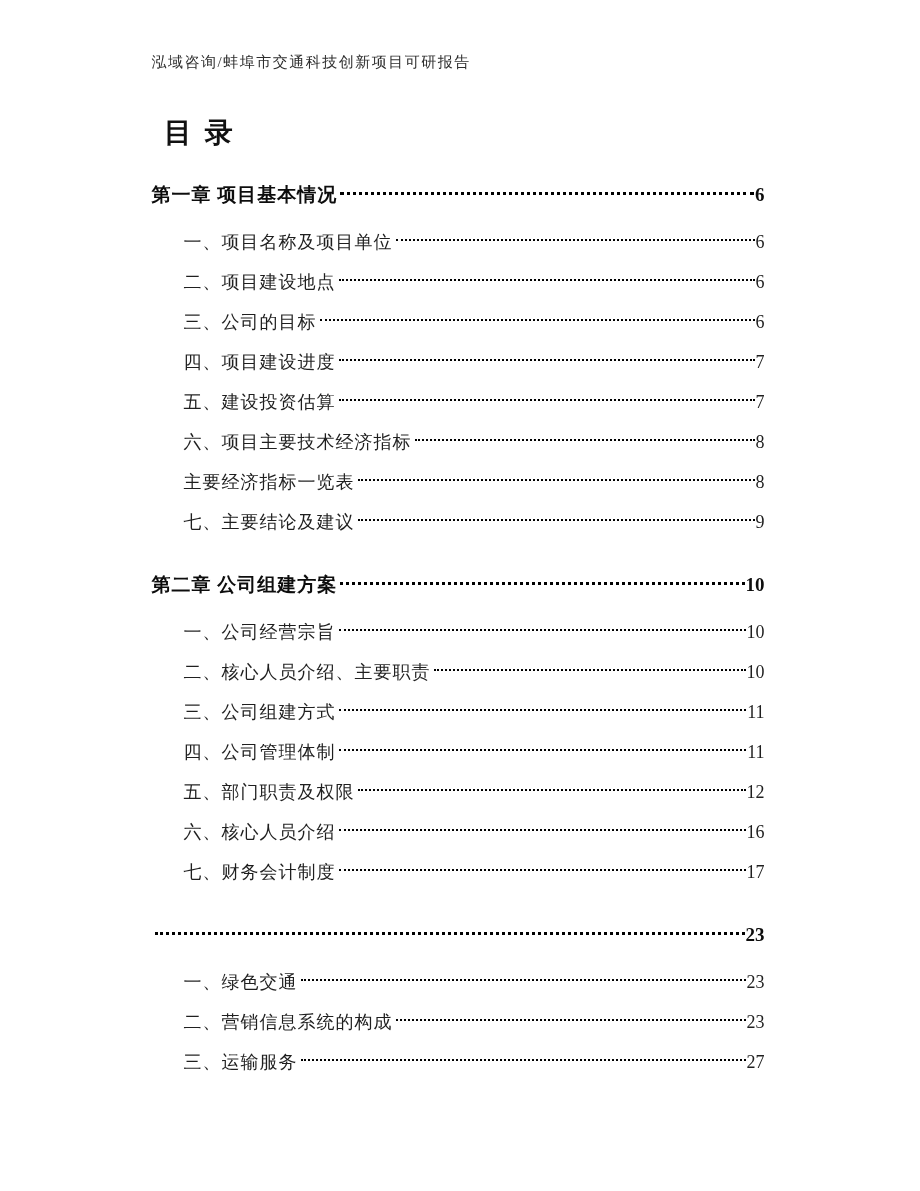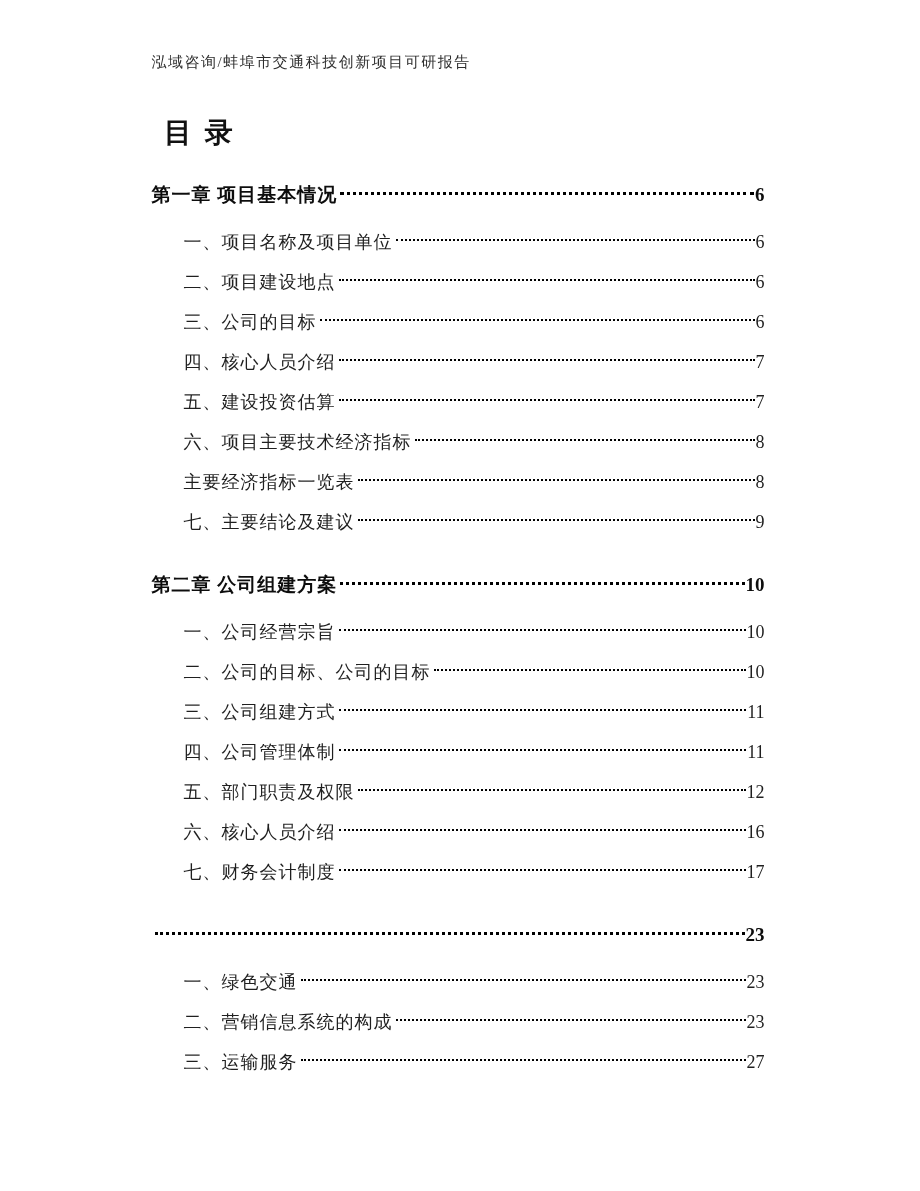--- a/index.html
+++ b/index.html
@@ -93,21 +93,21 @@
         <span class="label">二、项目建设地点</span>
         <span class="leader"></span>
         <span class="pagenum">6</span>
       </div>
       <div class="toc-row item">
         <span class="label">三、公司的目标</span>
         <span class="leader"></span>
         <span class="pagenum">6</span>
       </div>
       <div class="toc-row item">
-        <span class="label">四、核心人员介绍</span>
+        <span class="label">四、项目建设进度</span>
         <span class="leader"></span>
         <span class="pagenum">7</span>
       </div>
       <div class="toc-row item">
         <span class="label">五、建设投资估算</span>
         <span class="leader"></span>
         <span class="pagenum">7</span>
       </div>
       <div class="toc-row item">
         <span class="label">六、项目主要技术经济指标</span>
@@ -128,21 +128,21 @@
         <span class="label">第二章 公司组建方案</span>
         <span class="leader"></span>
         <span class="pagenum">10</span>
       </div>
       <div class="toc-row item">
         <span class="label">一、公司经营宗旨</span>
         <span class="leader"></span>
         <span class="pagenum">10</span>
       </div>
       <div class="toc-row item">
-        <span class="label">二、公司的目标、公司的目标</span>
+        <span class="label">二、核心人员介绍、主要职责</span>
         <span class="leader"></span>
         <span class="pagenum">10</span>
       </div>
       <div class="toc-row item">
         <span class="label">三、公司组建方式</span>
         <span class="leader"></span>
         <span class="pagenum">11</span>
       </div>
       <div class="toc-row item">
         <span class="label">四、公司管理体制</span>

